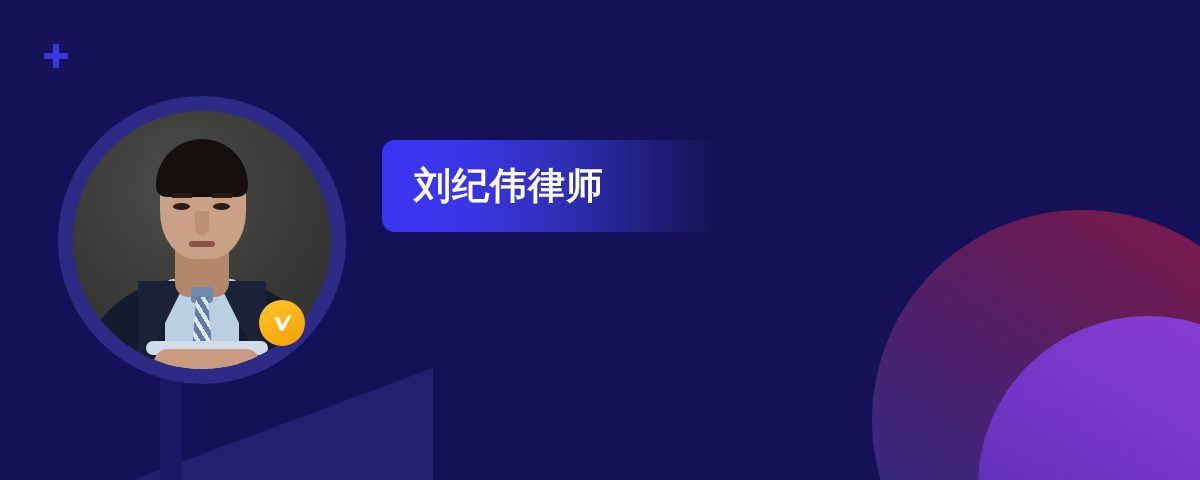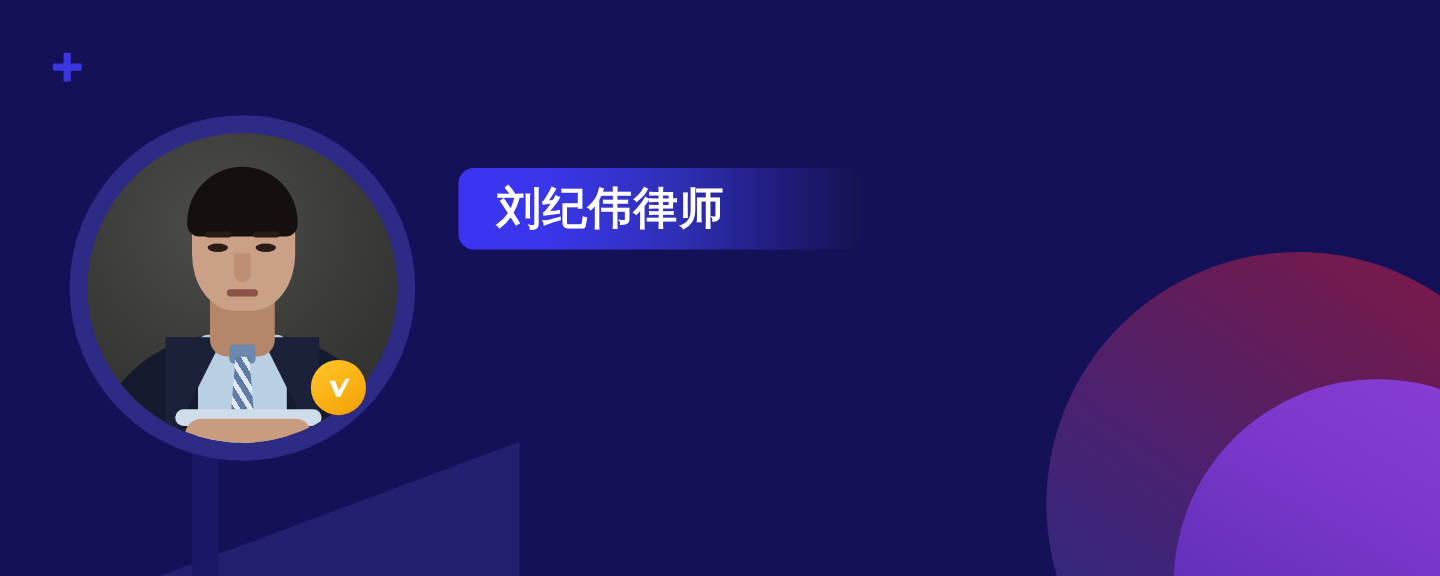--- a/index.html
+++ b/index.html
@@ -222,21 +222,21 @@
     line-height: 78px;
     letter-spacing: 1px;
     max-width: 700px;
     font-family: "Liberation Sans", "DejaVu Sans", sans-serif;
   }
   .name-button {
     position: relative;
     display: inline-flex;
     align-items: center;
     margin-top: 22px;
-    height: 68px;
+    height: 92px;
     width: 334px;
     border: none;
     padding: 0 0 0 32px;
     border-radius: 13px;
     cursor: pointer;
     background: linear-gradient(90deg, #3b34f2 0%, #3a36ea 22%, #2f2fb4 55%, #1f1c78 82%, #161353 100%);
     color: #ffffff;
     font-size: 37px;
     font-weight: 700;
     letter-spacing: 1px;

